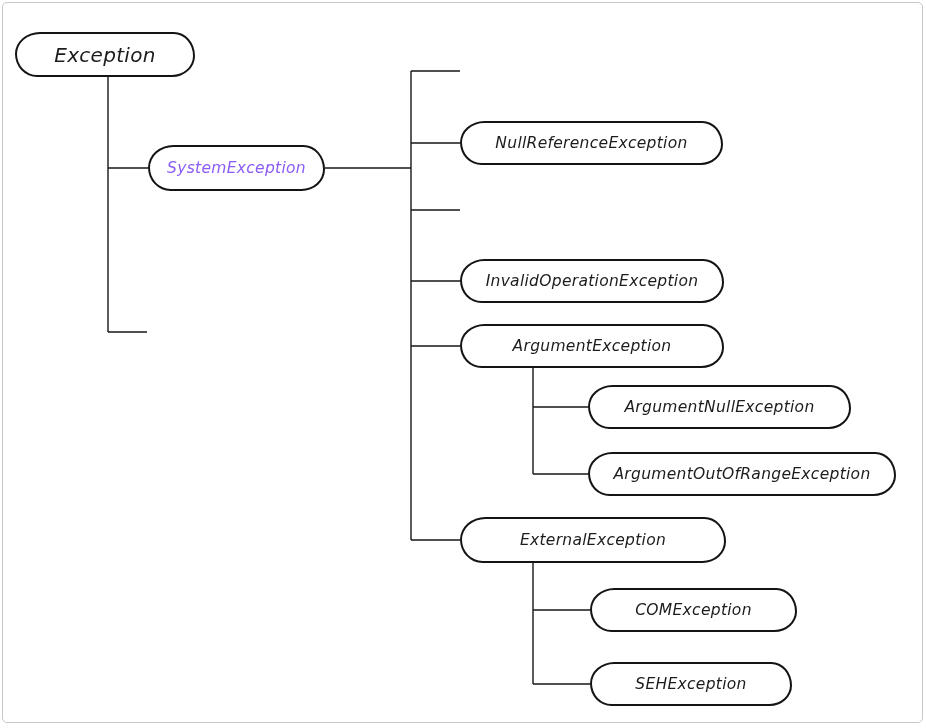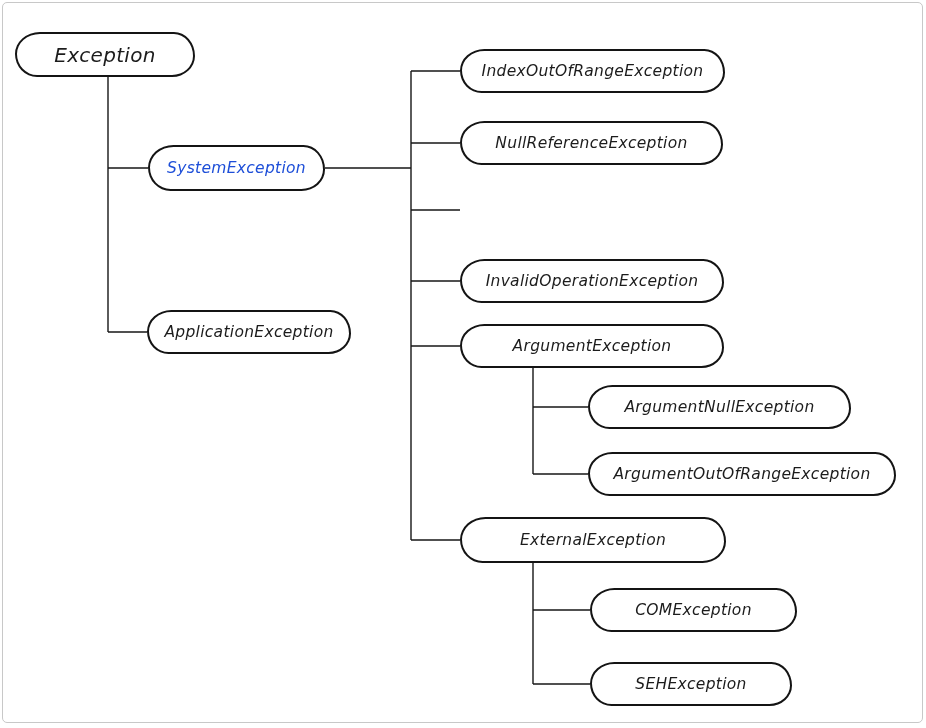--- a/index.html
+++ b/index.html
@@ -39,21 +39,21 @@
     font-style: italic;
     font-size: 15.5px;
     letter-spacing: 0.3px;
     color: #1c1c1c;
     white-space: nowrap;
   }
   
   .node { border-radius: 26px 22px 24px 23px / 23px 25px 22px 24px; }
 
   .n-exception   { left: 15px;  top: 32px;  width: 180px; height: 45px; font-size: 20px; }
-  .n-system      { left: 148px; top: 145px; width: 177px; height: 46px; color: #1d4ed8; }
+  .n-system      { left: 148px; top: 145px; width: 177px; height: 46px; color: #8b5cf6; }
   .n-application { left: 147px; top: 310px; width: 204px; height: 44px; }
   .n-index       { left: 460px; top: 49px;  width: 265px; height: 44px; }
   .n-nullref     { left: 460px; top: 121px; width: 263px; height: 44px; text-align: right; }
   .n-accessviol  { left: 460px; top: 188px; width: 263px; height: 44px; }
   .n-invalidop   { left: 460px; top: 259px; width: 264px; height: 44px; }
   .n-argument    { left: 460px; top: 324px; width: 264px; height: 44px; }
   .n-argnull     { left: 588px; top: 385px; width: 263px; height: 44px; }
   .n-argoor      { left: 588px; top: 452px; width: 308px; height: 44px; }
   .n-external    { left: 460px; top: 517px; width: 266px; height: 46px; }
   .n-com         { left: 590px; top: 588px; width: 207px; height: 44px; }
@@ -85,22 +85,20 @@
     <line x1="533" y1="407" x2="588" y2="407"></line>
     <line x1="533" y1="474" x2="588" y2="474"></line>
 
     <line x1="533" y1="563" x2="533" y2="684"></line>
     <line x1="533" y1="610" x2="590" y2="610"></line>
     <line x1="533" y1="684" x2="590" y2="684"></line>
   </svg>
 
   <div class="node n-exception">Exception</div>
   <div class="node n-system">SystemException</div>
-  <div class="node n-application">ApplicationException</div>
-  <div class="node n-index">IndexOutOfRangeException</div>
   <div class="node n-nullref">NullReferenceException</div>
   <div class="node n-argument">ArgumentException</div>
   <div class="node n-invalidop">InvalidOperationException</div>
   <div class="node n-argnull">ArgumentNullException</div>
   <div class="node n-external">ExternalException</div>
   <div class="node n-argoor">ArgumentOutOfRangeException</div>
   <div class="node n-com">COMException</div>
   <div class="node n-seh">SEHException</div>
 
 </div>

